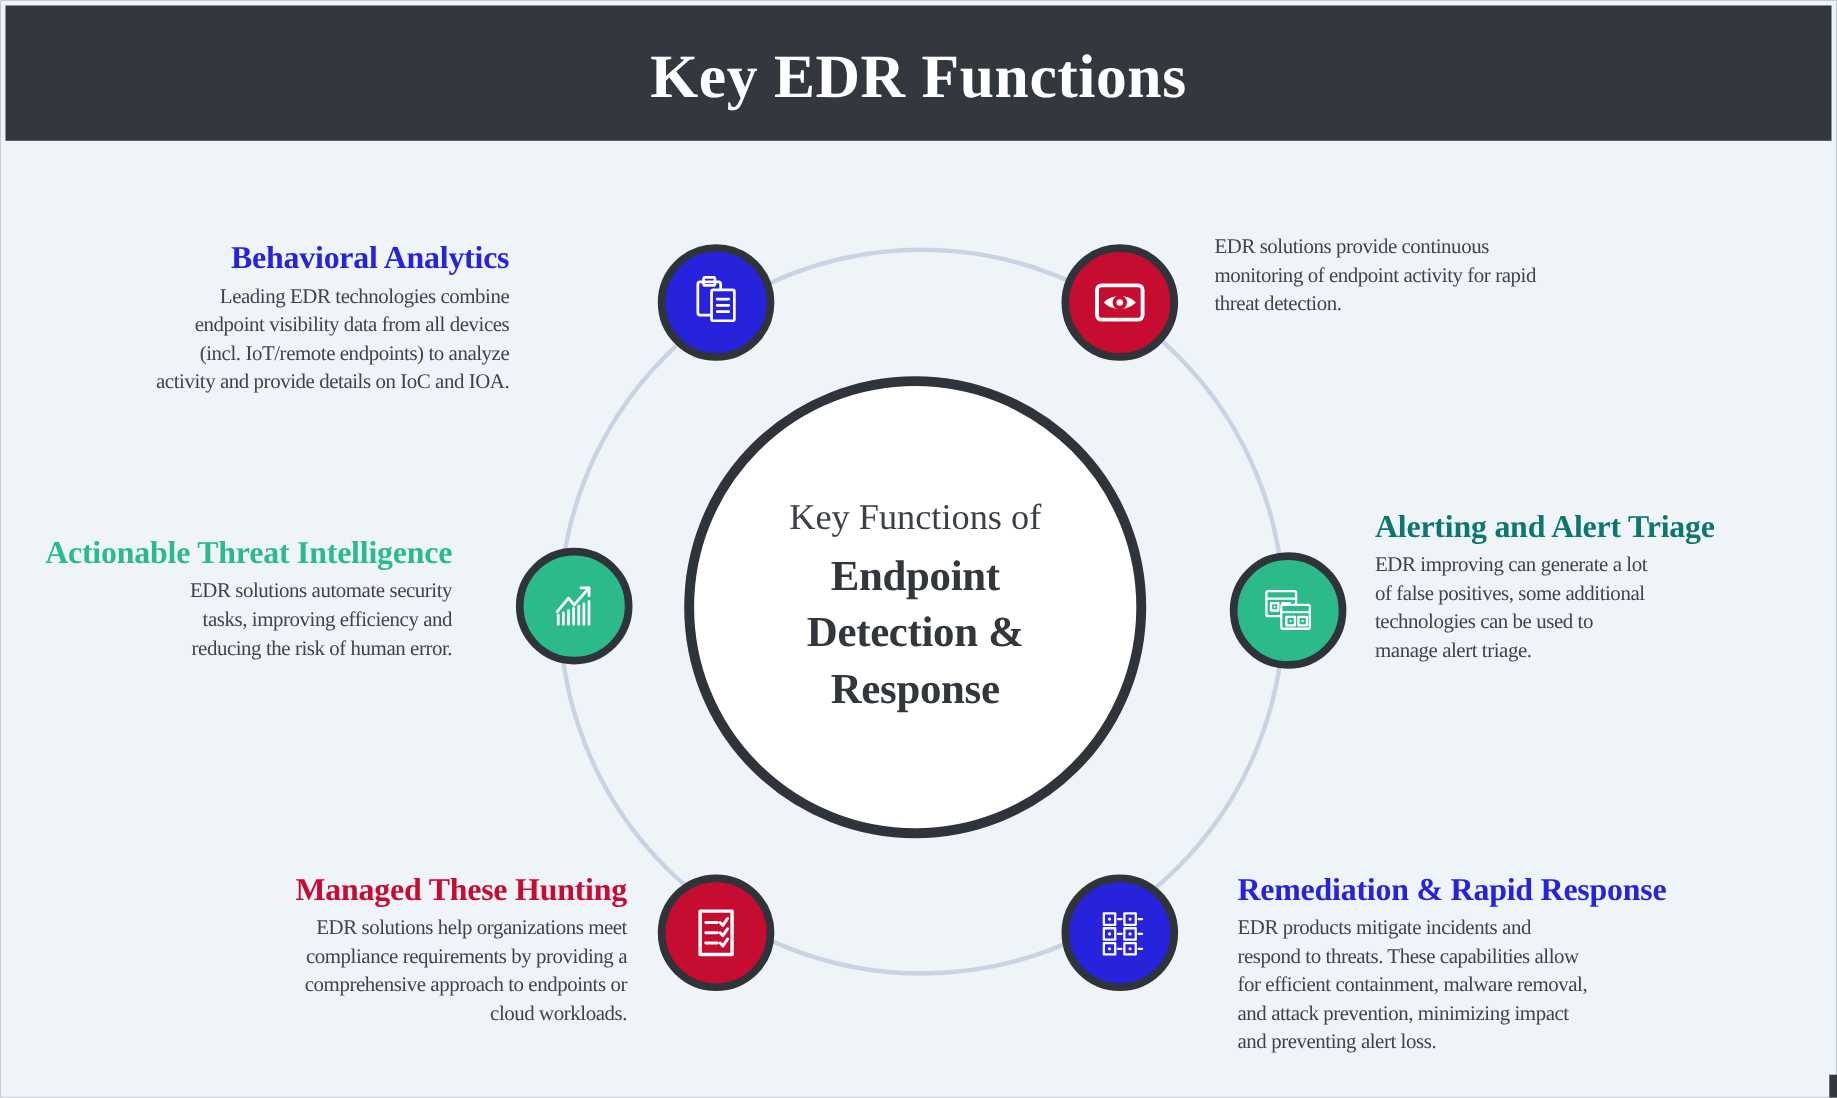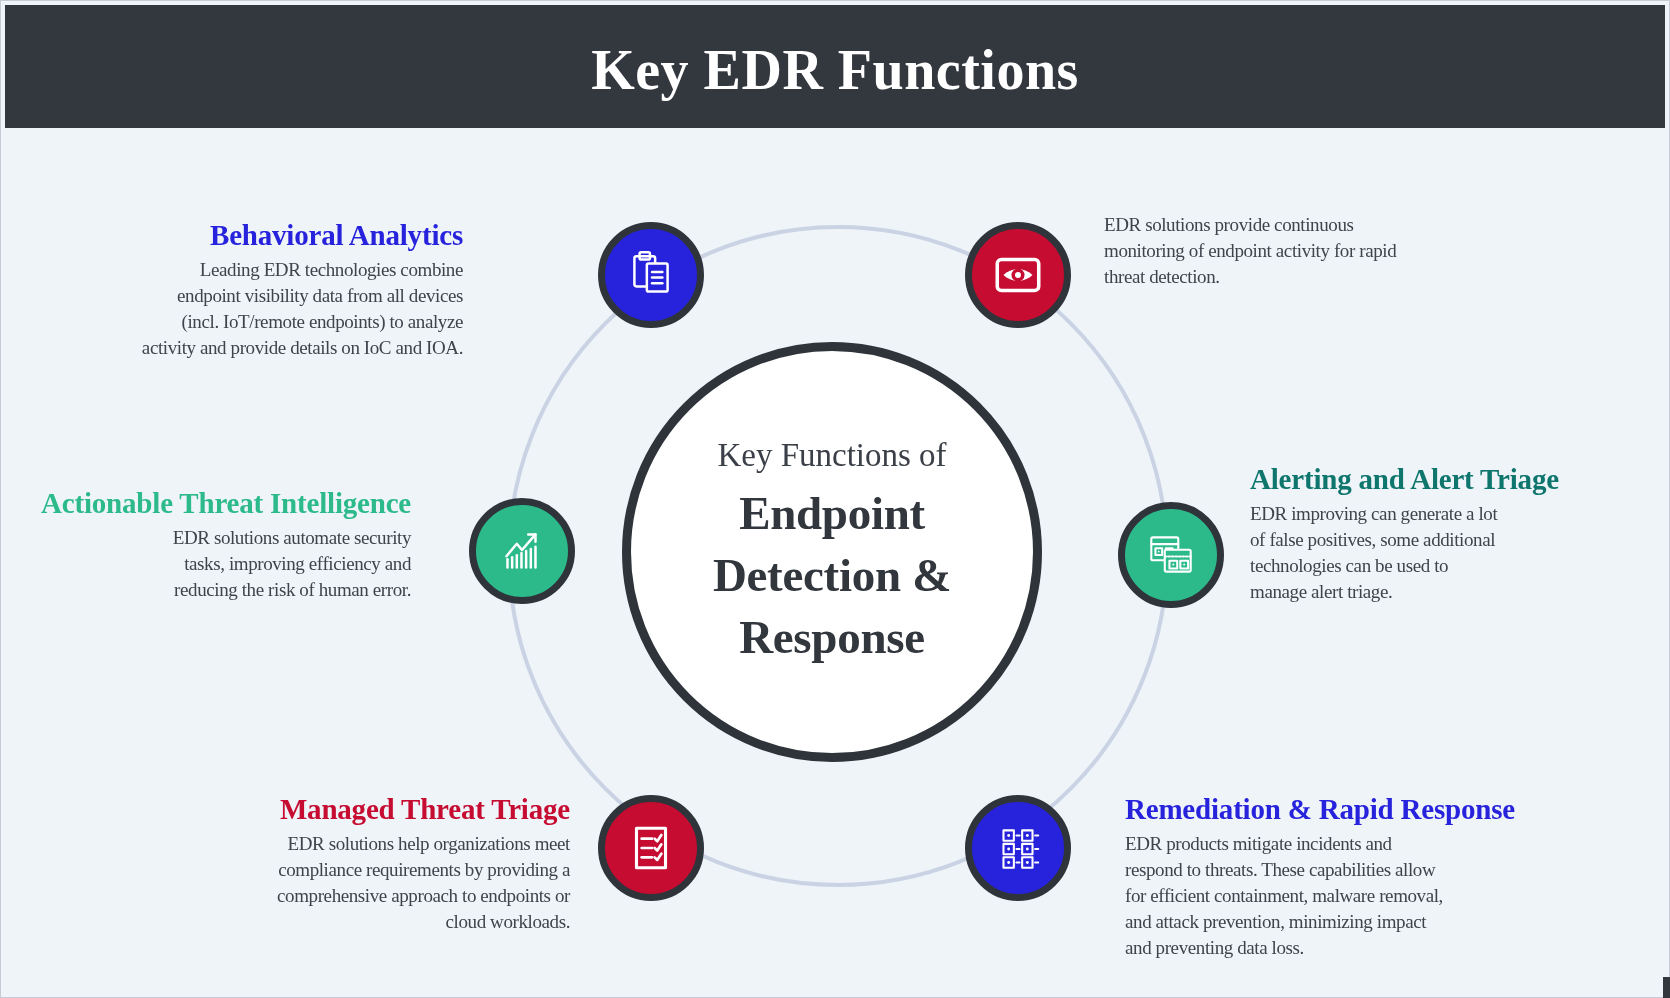--- a/index.html
+++ b/index.html
@@ -29,21 +29,21 @@
     position:absolute;left:622px;top:342px;width:420px;height:420px;
     background:#fff;border:9px solid var(--dark,#2F343B);border-radius:50%;
     box-sizing:border-box;
     display:flex;flex-direction:column;align-items:center;justify-content:center;
     text-align:center;
   }
   .center-kicker{
     font-size:33px;color:#3B4048;line-height:1.2;margin-bottom:6px;
   }
   .center-title{
-    font-size:47px;font-weight:800;color:var(--center-text,#32373E);
+    font-size:39px;font-weight:800;color:var(--center-text,#32373E);
     line-height:1.32;white-space:pre-line;letter-spacing:-0.3px;
   }
   .node{
     position:absolute;width:106px;height:106px;border-radius:50%;
     border:7px solid var(--dark,#2F343B);box-sizing:border-box;
     background:currentColor;
     display:flex;align-items:center;justify-content:center;
   }
   .node svg{display:block;}
   .tblock{position:absolute;}
@@ -201,30 +201,30 @@
 
   <div class="tblock align-left" style="left:1250px;top:460px;width:410px;">
     <div class="heading" style="color: #0f766e;">Alerting and Alert Triage</div>
     <div class="body">EDR improving can generate a lot
 of false positives, some additional
 technologies can be used to
 manage alert triage.</div>
   </div>
 
   <div class="tblock align-right" style="right:1100px;top:790px;width:480px;">
-    <div class="heading" style="color: rgb(198, 12, 49);">Managed Threat Triage</div>
+    <div class="heading" style="color: rgb(198, 12, 49);">Managed These Hunting</div>
     <div class="body">EDR solutions help organizations meet
 compliance requirements by providing a
 comprehensive approach to endpoints or
 cloud workloads.</div>
   </div>
 
   <div class="tblock align-left" style="left:1125px;top:790px;width:540px;">
     <div class="heading" style="color: rgb(39, 34, 220);">Remediation &amp; Rapid Response</div>
     <div class="body">EDR products mitigate incidents and
 respond to threats. These capabilities allow
 for efficient containment, malware removal,
 and attack prevention, minimizing impact
-and preventing data loss.</div>
+and preventing alert loss.</div>
   </div>
 
   <div class="corner-fragment"></div>
 </div>
 
 </body></html>

